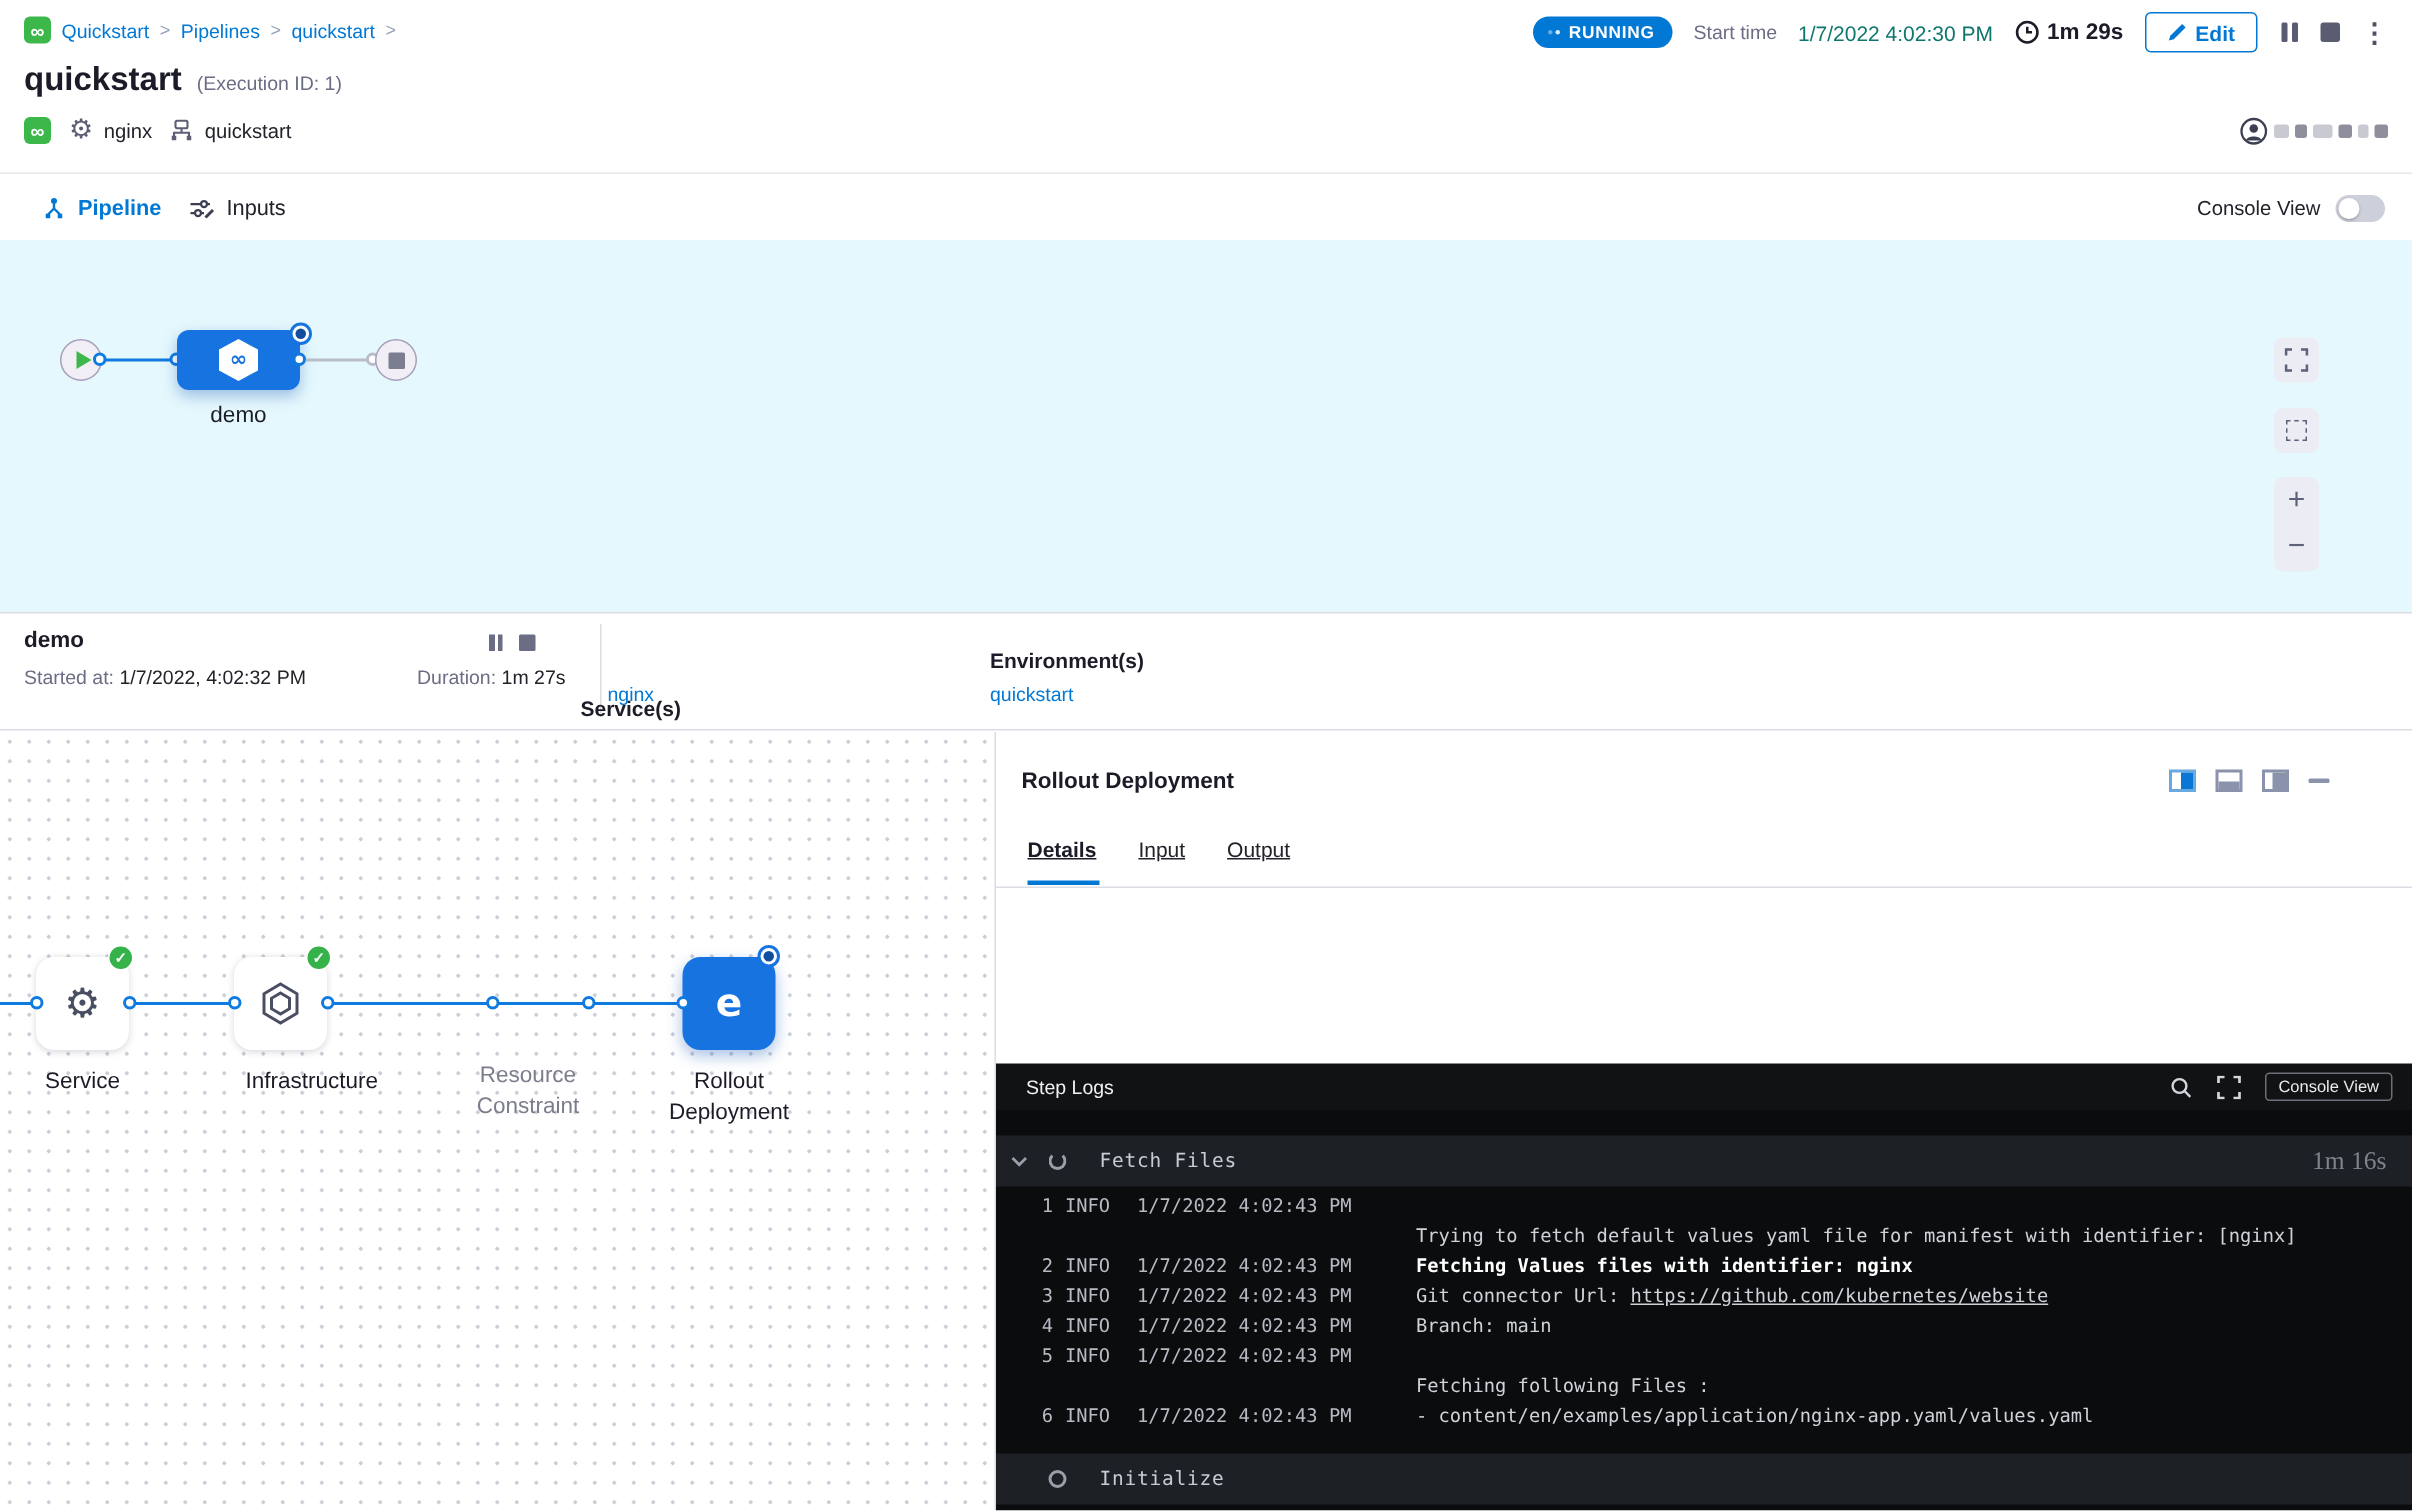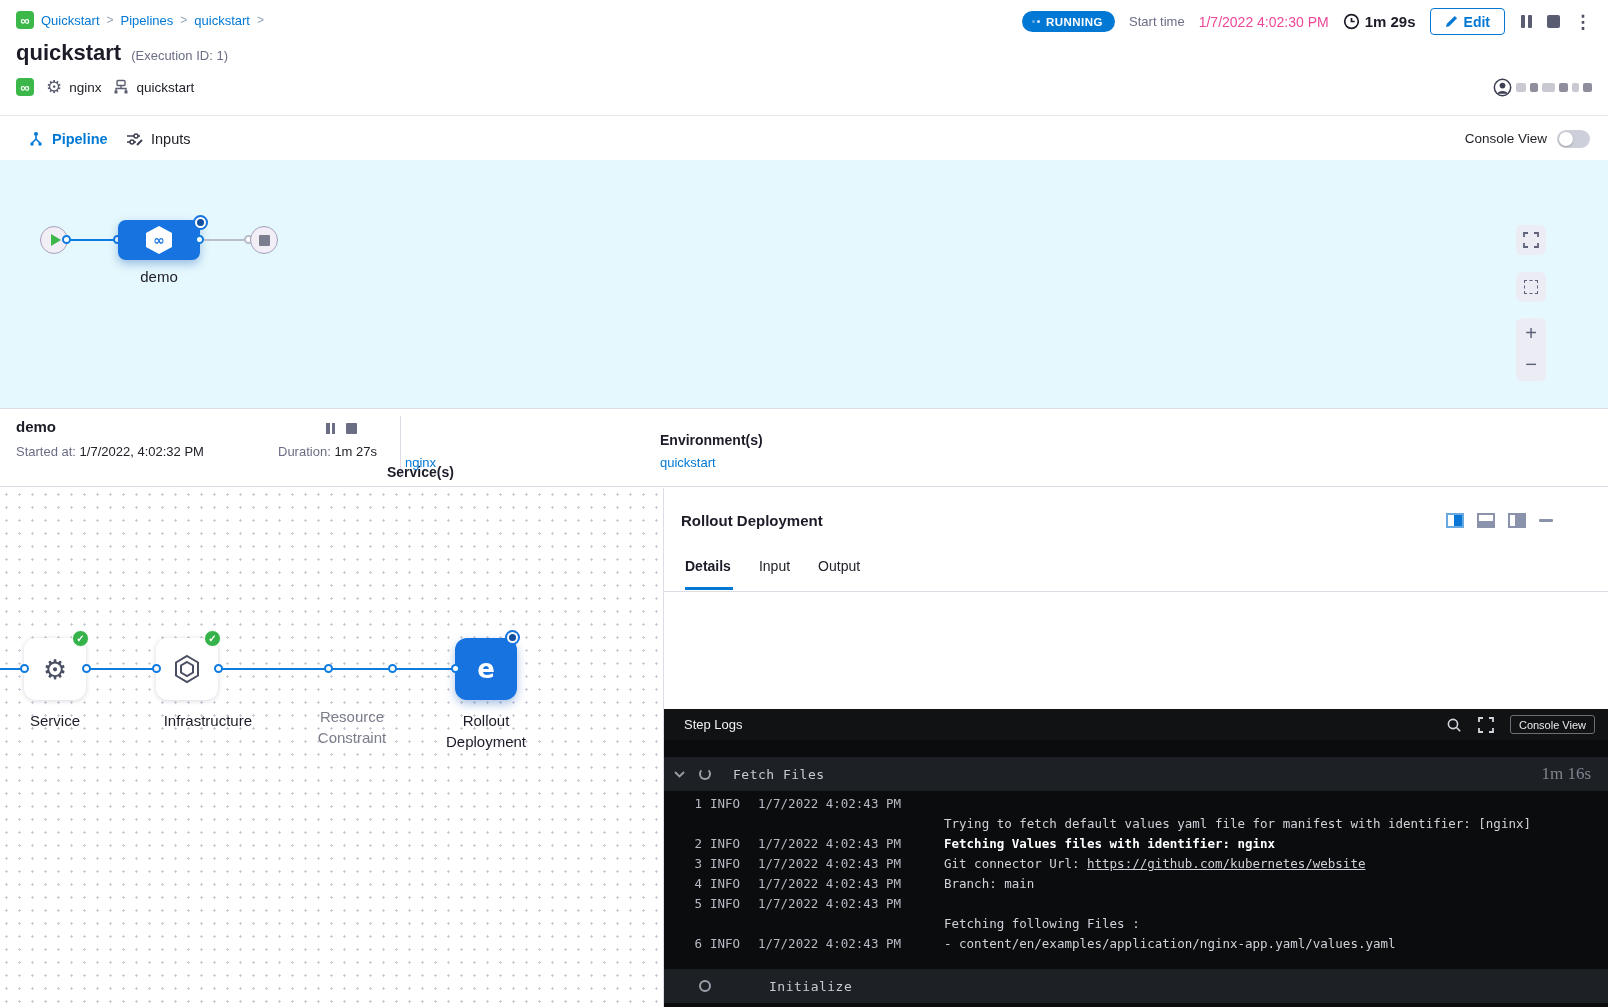--- a/index.html
+++ b/index.html
@@ -21,21 +21,21 @@
   .chip { display:flex; align-items:center; gap:7px; font-size:13.5px; color:#22222a; }
   .gear-glyph { font-size:18px; color:#5c5f73; line-height:1; font-family:"DejaVu Sans", sans-serif; }
 
   .top-right { position:absolute; top:8px; right:16px; display:flex; align-items:center; gap:14px; }
   .badge-running { background:#0278d5; color:#fff; font-size:11.5px; font-weight:bold; letter-spacing:.5px;
     border-radius:11px; height:21px; padding:0 12px 0 10px; display:flex; align-items:center; gap:6px; }
   .badge-dots { display:flex; gap:2px; }
   .badge-dots i { width:3px; height:3px; border-radius:50%; background:rgba(255,255,255,.85); }
   .badge-dots i:first-child { opacity:.45; }
   .start-time-label { font-size:13px; color:#6b6d85; }
-  .start-time-value { font-size:14px; color:#ec4899; }
+  .start-time-value { font-size:14px; color:#0f766e; }
   .elapsed { display:flex; align-items:center; gap:5px; font-size:15px; font-weight:bold; color:#1c1c28; }
   .edit-btn { display:flex; align-items:center; gap:6px; border:1.5px solid #0278d5; color:#0278d5;
     border-radius:4px; height:27px; padding:0 14px; font-size:14px; font-weight:bold; background:#fff; cursor:pointer; }
   .icon-btn { display:flex; align-items:center; justify-content:center; cursor:pointer; }
   .pause-glyph i { display:inline-block; width:4px; height:13px; background:#5a5d72; margin:0 1.5px; border-radius:1px; }
   .stop-glyph { width:13px; height:13px; background:#5a5d72; border-radius:2px; }
   .kebab { font-size:18px; color:#4f5162; font-weight:bold; line-height:1; letter-spacing:0; }
   .user-row { position:absolute; top:78px; right:16px; display:flex; align-items:center; gap:4px; }
   .blur-block { height:9px; border-radius:2px; background:#c9c9d1; }
   .blur-dark { background:#8e8e9c; }
@@ -114,21 +114,21 @@
   .panel { position:absolute; left:663px; top:488px; width:945px; height:519px; background:#fff; border-left:1px solid #dcdde4; }
   .panel-title { position:absolute; left:17px; top:24px; font-size:15px; font-weight:bold; color:#1c1c28; }
   .layout-icons { position:absolute; right:55px; top:25px; display:flex; align-items:center; gap:13px; }
   .lo { width:18px; height:15px; border:2px solid #8b92ab; position:relative; background:#fff; cursor:pointer; }
   .lo1 { border-color:#69a9e2; }
   .lo1 i { position:absolute; right:0; top:0; width:8px; height:11px; background:#0b77d4; }
   .lo2 i { position:absolute; left:0; bottom:0; width:14px; height:5px; background:#8b92ab; }
   .lo3 i { position:absolute; right:0; top:0; width:9px; height:11px; background:#8b92ab; }
   .panel-min { width:14px; height:3px; background:#8b92ab; border-radius:1px; cursor:pointer; }
   .panel-tabs { position:absolute; left:21px; top:70px; display:flex; gap:28px; font-size:14px; }
-  .ptab { cursor:pointer; color:#22222a; padding-bottom:12px; }
+  .ptab { cursor:pointer; color:#22222a; padding-bottom:12px;text-decoration:underline; }
   .ptab.active { font-weight:bold; color:#1c1c28; }
   .ptab-underline { position:absolute; left:21px; top:99px; width:48px; height:3px; background:#0278d5; }
   .panel-sep { position:absolute; left:0; top:103px; width:945px; height:1px; background:#dcdde4; }
   .details { position:absolute; left:27px; top:123px; }
   .drow { display:flex; height:19.5px; align-items:center; font-size:13px; }
   .dlabel { width:103px; color:#6b6d85; font-weight:bold; }
   .dvalue { color:#1c1c28; font-weight:bold; }
 
   
   .logbar { position:absolute; left:0; top:221px; width:945px; height:31px; background:#101214;
@@ -464,20 +464,20 @@
             <span class="lmsg">Fetching following Files :</span>
           </div>
           <div class="log-row">
             <span class="ln">6</span>
             <span class="lvl">INFO</span>
             <span class="lt">1/7/2022 4:02:43 PM</span>
             <span class="lmsg">- content/en/examples/application/nginx-app.yaml/values.yaml</span>
           </div>
         </div>
 
-      <div class="log-section" style="top:229px;gap:36px;">
+      <div class="log-section" style="top:229px;">
         <span class="ls-circle"></span>
         <span class="ls-title">Initialize</span>
       </div>
     </div>
   </div>
 
 </div>
 
 </body></html>

